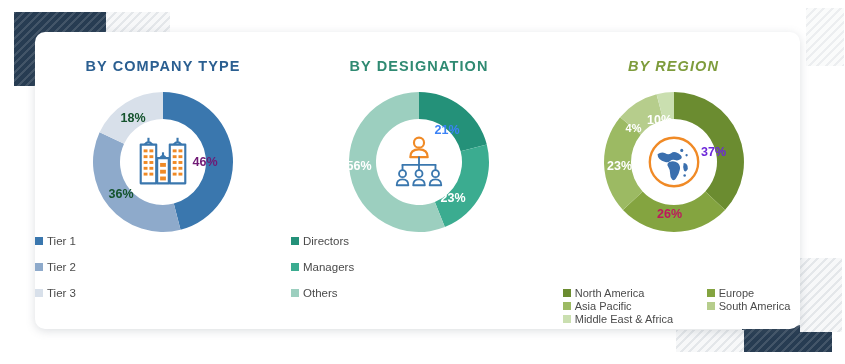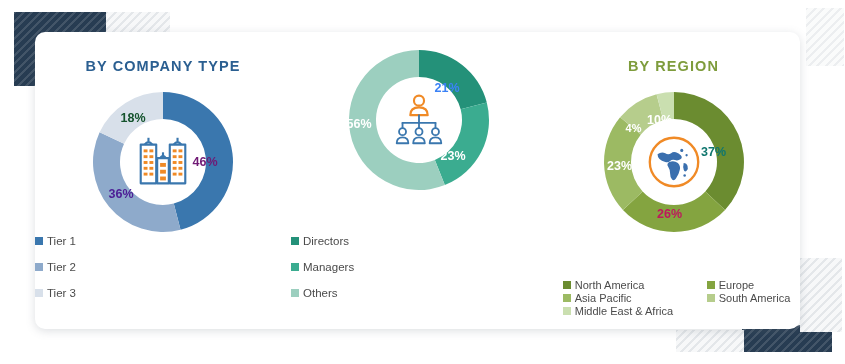--- a/index.html
+++ b/index.html
@@ -113,21 +113,21 @@
 
   .panel-title {
     margin-top: 26px;
     font-size: 14.5px;
     font-weight: bold;
     letter-spacing: 1.1px;
     white-space: nowrap;
   }
   .title-company     { color: #2b5f91; }
   .title-designation { color: #2f8a72; }
-  .title-region      { color: #7e9c3c; }
+  .title-region      { color: #7e9c3c; font-style: italic; }
 
   
   .donut-wrap {
     position: relative;
     margin-top: 12px;
     width: 152px; height: 152px;
   }
   .donut-wrap svg { display: block; }
   .donut-center-icon {
     position: absolute;
@@ -162,21 +162,21 @@
     white-space: nowrap;
   }
   .swatch {
     width: 8px; height: 8px;
     flex: 0 0 8px;
     display: inline-block;
   }
   
   .legend-region {
     position: absolute;
-    bottom: 12px;
+    bottom: 4px;
     left: 6px; right: 0;
     display: grid;
     grid-template-columns: 124px auto;
     gap: 1px 20px;
     font-size: 11px;
     color: #4b4b4b;
     justify-content: center;
   }
 </style>
 </head>
@@ -202,21 +202,21 @@
 
           <path fill="#3a77ae" d="M 0,-70 A 70,70 0 0,1 17.53,67.77 L 10.77,41.62 A 43,43 0 0,0 0,-43 Z"></path>
 
           <path fill="#8eaacb" d="M 17.53,67.77 A 70,70 0 0,1 -63.38,-29.73 L -38.93,-18.26 A 43,43 0 0,0 10.77,41.62 Z"></path>
 
           <path fill="#d8e0ea" d="M -63.38,-29.73 A 70,70 0 0,1 0,-70 L 0,-43 A 43,43 0 0,0 -38.93,-18.26 Z"></path>
         </g>
       </svg>
 
       <span class="slice-label" style="left:118px; top:76px; color:#701a75;">46%</span>
-      <span class="slice-label" style="left:34px; top:108px; color:#4c1d95;">36%</span>
+      <span class="slice-label" style="left:34px; top:108px; color:#14532d;">36%</span>
       <span class="slice-label" style="left:46px; top:32px; color:#14532d;">18%</span>
 
       <svg class="donut-center-icon" viewBox="0 0 64 64">
         <g fill="none" stroke="#3a77ae" stroke-width="2.2" stroke-linejoin="round">
           <rect x="9" y="14" width="16" height="40"></rect>
           <rect x="39" y="14" width="16" height="40"></rect>
           <rect x="26" y="28" width="12" height="26"></rect>
           <path d="M13 14 q4 -5 8 0"></path>
           <path d="M43 14 q4 -5 8 0"></path>
           <path d="M29 28 q3 -4 6 0"></path>
@@ -262,20 +262,21 @@
         <span>Tier 2</span>
       </span>
       <span class="legend-item">
         <i class="swatch" style="background:#d8e0ea"></i>
         <span>Tier 3</span>
       </span>
     </div>
   </div>
 
   <div class="panel panel-designation">
+    <div class="panel-title title-designation">BY DESIGNATION</div>
 
     <div class="donut-wrap">
       <svg width="152" height="152" viewBox="0 0 152 152">
         <g transform="translate(76,76)">
 
           <path fill="#249179" d="M 0,-70 A 70,70 0 0,1 67.80,-17.42 L 41.65,-10.70 A 43,43 0 0,0 0,-43 Z"></path>
 
           <path fill="#3bac90" d="M 67.80,-17.42 A 70,70 0 0,1 25.82,65.06 L 15.86,39.96 A 43,43 0 0,0 41.65,-10.70 Z"></path>
 
           <path fill="#9ccfbf" d="M 25.82,65.06 A 70,70 0 1,1 0,-70 L 0,-43 A 43,43 0 1,0 15.86,39.96 Z"></path>
@@ -335,21 +336,21 @@
           <path fill="#84a440" d="M 51.04,47.88 A 70,70 0 0,1 -51.04,47.88 L -31.35,29.41 A 43,43 0 0,0 31.35,29.41 Z"></path>
 
           <path fill="#9cba63" d="M -51.04,47.88 A 70,70 0 0,1 -53.87,-44.71 L -33.09,-27.47 A 43,43 0 0,0 -31.35,29.41 Z"></path>
 
           <path fill="#b6cd8c" d="M -53.87,-44.71 A 70,70 0 0,1 -17.42,-67.80 L -10.70,-41.65 A 43,43 0 0,0 -33.09,-27.47 Z"></path>
 
           <path fill="#cadfb0" d="M -17.42,-67.80 A 70,70 0 0,1 0,-70 L 0,-43 A 43,43 0 0,0 -10.70,-41.65 Z"></path>
         </g>
       </svg>
 
-      <span class="slice-label" style="left:116px; top:66px; color:#0f766e;">37%</span>
+      <span class="slice-label" style="left:116px; top:66px; color:#6d28d9;">37%</span>
       <span class="slice-label" style="left:72px; top:128px; color:#be185d;">26%</span>
       <span class="slice-label" style="left:22px; top:80px; color:#ffffff;">23%</span>
       <span class="slice-label" style="left:62px; top:22px; color:#ffffff;margin-top:12px;">10%</span>
       <span class="slice-label" style="left:36px; top:42px; color:#ffffff; font-size:11px;">4%</span>
 
       <svg class="donut-center-icon" viewBox="0 0 64 64">
         <circle cx="32" cy="32" r="25" fill="none" stroke="#f08a26" stroke-width="2.4"></circle>
         <g fill="#3a6fae">
           <path d="M15 24 q4 -3 8 -1 q3 2 6 0 q2 -2 5 -1 q3 1 5 3 q2 2 0 4 q-3 2 -6 1 q-3 -1 -5 1 q-2 2 -5 1 q-4 -1 -6 -3 q-2 -2 -2 -5 z"></path>
           <path d="M27 32 q5 -2 9 1 q3 3 2 7 q-1 5 -4 9 q-2 3 -4 1 q-2 -2 -2 -6 q0 -4 -2 -7 q-2 -3 1 -5 z"></path>

